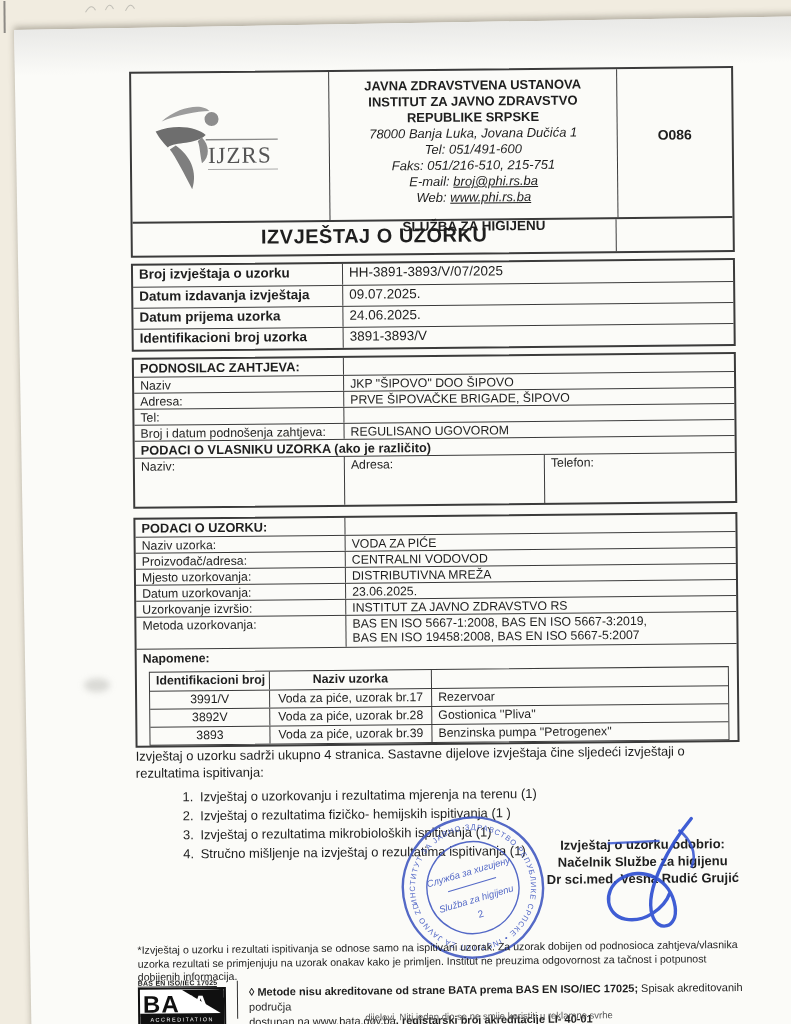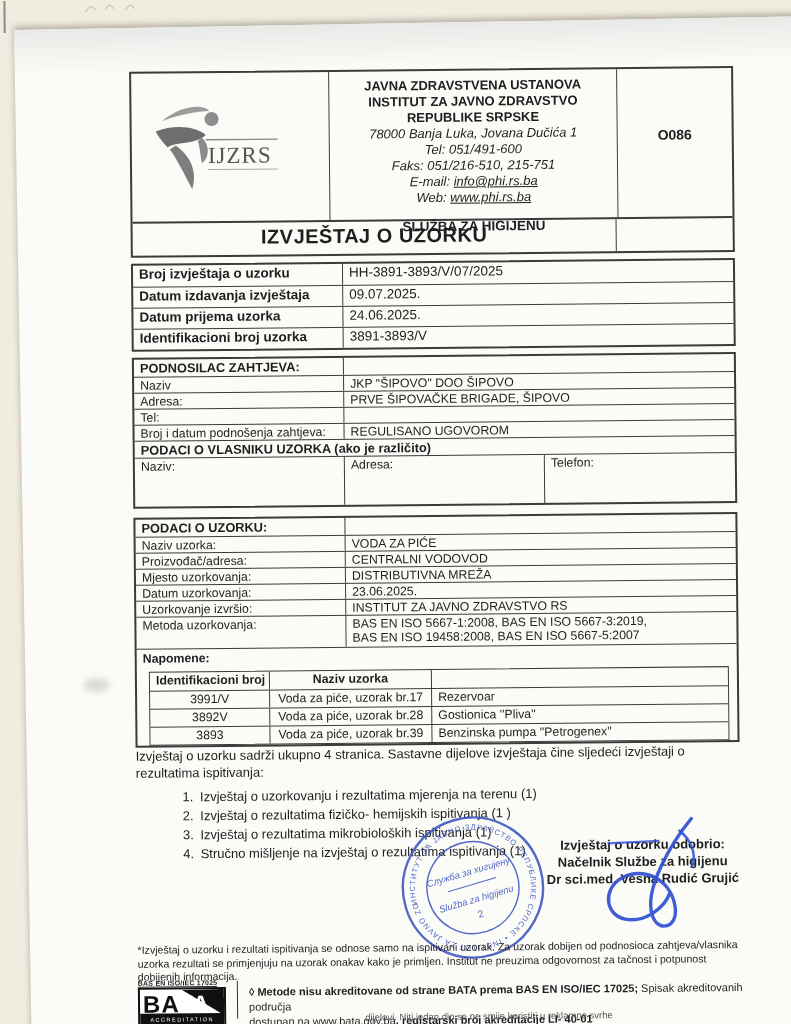--- a/index.html
+++ b/index.html
@@ -103,21 +103,21 @@
       </div>
       <div class="h-center">
         <div class="b">JAVNA ZDRAVSTVENA USTANOVA</div>
         <div class="b">INSTITUT ZA JAVNO ZDRAVSTVO</div>
         <div class="b">REPUBLIKE SRPSKE</div>
         <div class="i">78000 Banja Luka, Jovana Dučića 1</div>
         <div class="i">Tel: 051/491-600</div>
         <div class="i">Faks: 051/216-510, 215-751</div>
         <div class="i">
           <span>E-mail:</span>
-          <span class="u">info@phi.rs.ba</span>
+          <span class="u">broj@phi.rs.ba</span>
         </div>
         <div class="i">
           <span>Web:</span>
           <span class="u">www.phi.rs.ba</span>
         </div>
         <div class="h-dept">SLUŽBA ZA HIGIJENU</div>
       </div>
       <div class="h-right">O086</div>
     </div>
     <div class="h-titlerow">

